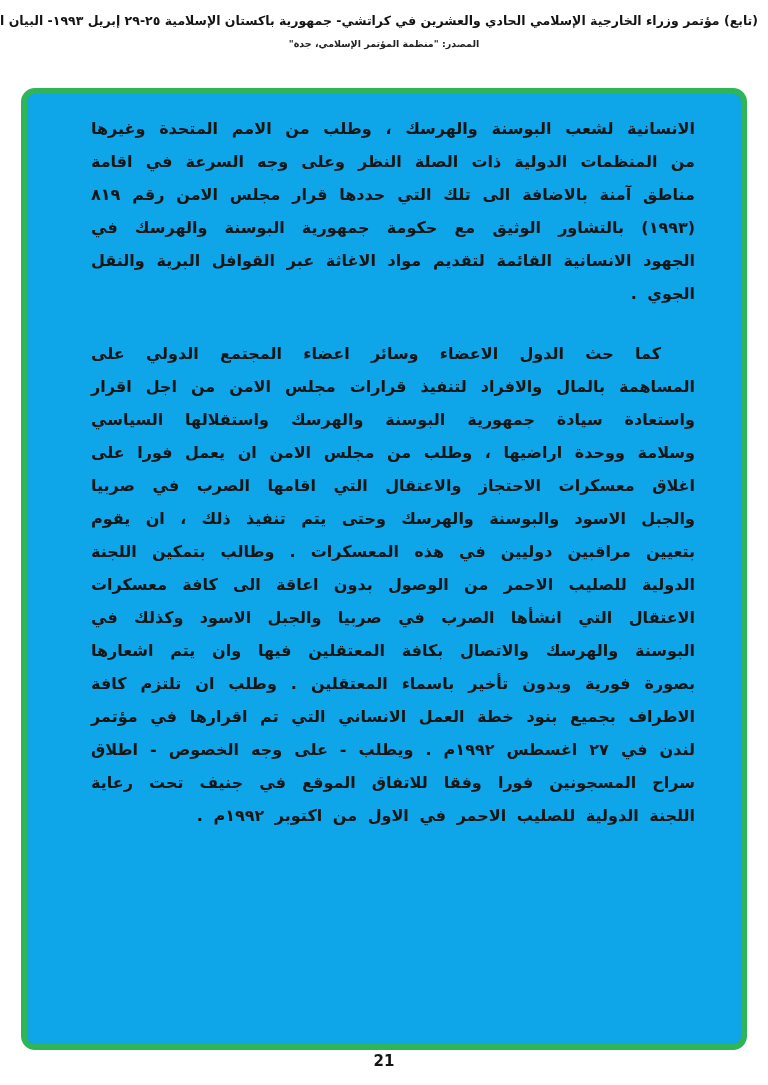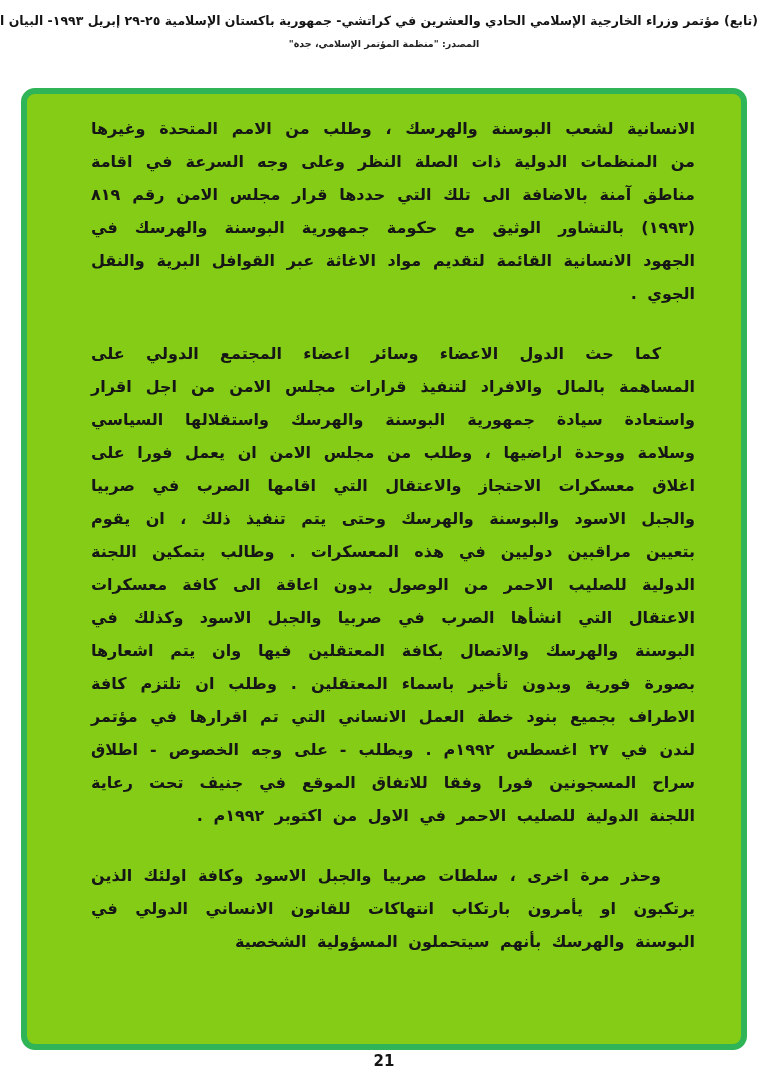--- a/index.html
+++ b/index.html
@@ -37,21 +37,21 @@
 
   
   .frame {
     position: absolute;
     left: 21px;
     top: 88px;
     width: 726px;
     height: 962px;
     border: 6px solid #2fb457;
     border-radius: 14px;
-    background: #84cc16;
+    background: #0ea5e9;
   }
 
   
   .content {
     position: absolute;
     top: 18px;
     right: 46px;
     left: 64px;
     direction: rtl;
     text-align: justify;
@@ -85,17 +85,16 @@
 
 <div class="doc-header">
   <div class="doc-title">(تابع) مؤتمر وزراء الخارجية الإسلامي الحادي والعشرين في كراتشي- جمهورية باكستان الإسلامية ٢٥-٢٩ إبريل ١٩٩٣- البيان الختامي</div>
   <div class="doc-source">المصدر: "منظمة المؤتمر الإسلامي، جدة"</div>
 </div>
 
 <div class="frame">
   <div class="content">
     <p class="para">الانسانية لشعب البوسنة والهرسك ، وطلب من الامم المتحدة وغيرها من المنظمات الدولية ذات الصلة النظر وعلى وجه السرعة في اقامة مناطق آمنة بالاضافة الى تلك التي حددها قرار مجلس الامن رقم ٨١٩ (١٩٩٣) بالتشاور الوثيق مع حكومة جمهورية البوسنة والهرسك في الجهود الانسانية القائمة لتقديم مواد الاغاثة عبر القوافل البرية والنقل الجوي .</p>
     <p class="para indent">كما حث الدول الاعضاء وسائر اعضاء المجتمع الدولي على المساهمة بالمال والافراد لتنفيذ قرارات مجلس الامن من اجل اقرار واستعادة سيادة جمهورية البوسنة والهرسك واستقلالها السياسي وسلامة ووحدة اراضيها ، وطلب من مجلس الامن ان يعمل فورا على اغلاق معسكرات الاحتجاز والاعتقال التي اقامها الصرب في صربيا والجبل الاسود والبوسنة والهرسك وحتى يتم تنفيذ ذلك ، ان يقوم بتعيين مراقبين دوليين في هذه المعسكرات . وطالب بتمكين اللجنة الدولية للصليب الاحمر من الوصول بدون اعاقة الى كافة معسكرات الاعتقال التي انشأها الصرب في صربيا والجبل الاسود وكذلك في البوسنة والهرسك والاتصال بكافة المعتقلين فيها وان يتم اشعارها بصورة فورية وبدون تأخير باسماء المعتقلين . وطلب ان تلتزم كافة الاطراف بجميع بنود خطة العمل الانساني التي تم اقرارها في مؤتمر لندن في ٢٧ اغسطس ١٩٩٢م . ويطلب - على وجه الخصوص - اطلاق سراح المسجونين فورا وفقا للاتفاق الموقع في جنيف تحت رعاية اللجنة الدولية للصليب الاحمر في الاول من اكتوبر ١٩٩٢م .</p>
-    <p class="para indent">وحذر مرة اخرى ، سلطات صربيا والجبل الاسود وكافة اولئك الذين يرتكبون او يأمرون بارتكاب انتهاكات للقانون الانساني الدولي في البوسنة والهرسك بأنهم سيتحملون المسؤولية الشخصية</p>
   </div>
 </div>
 
 <div class="doc-footer">21</div>
 
 </body></html>

